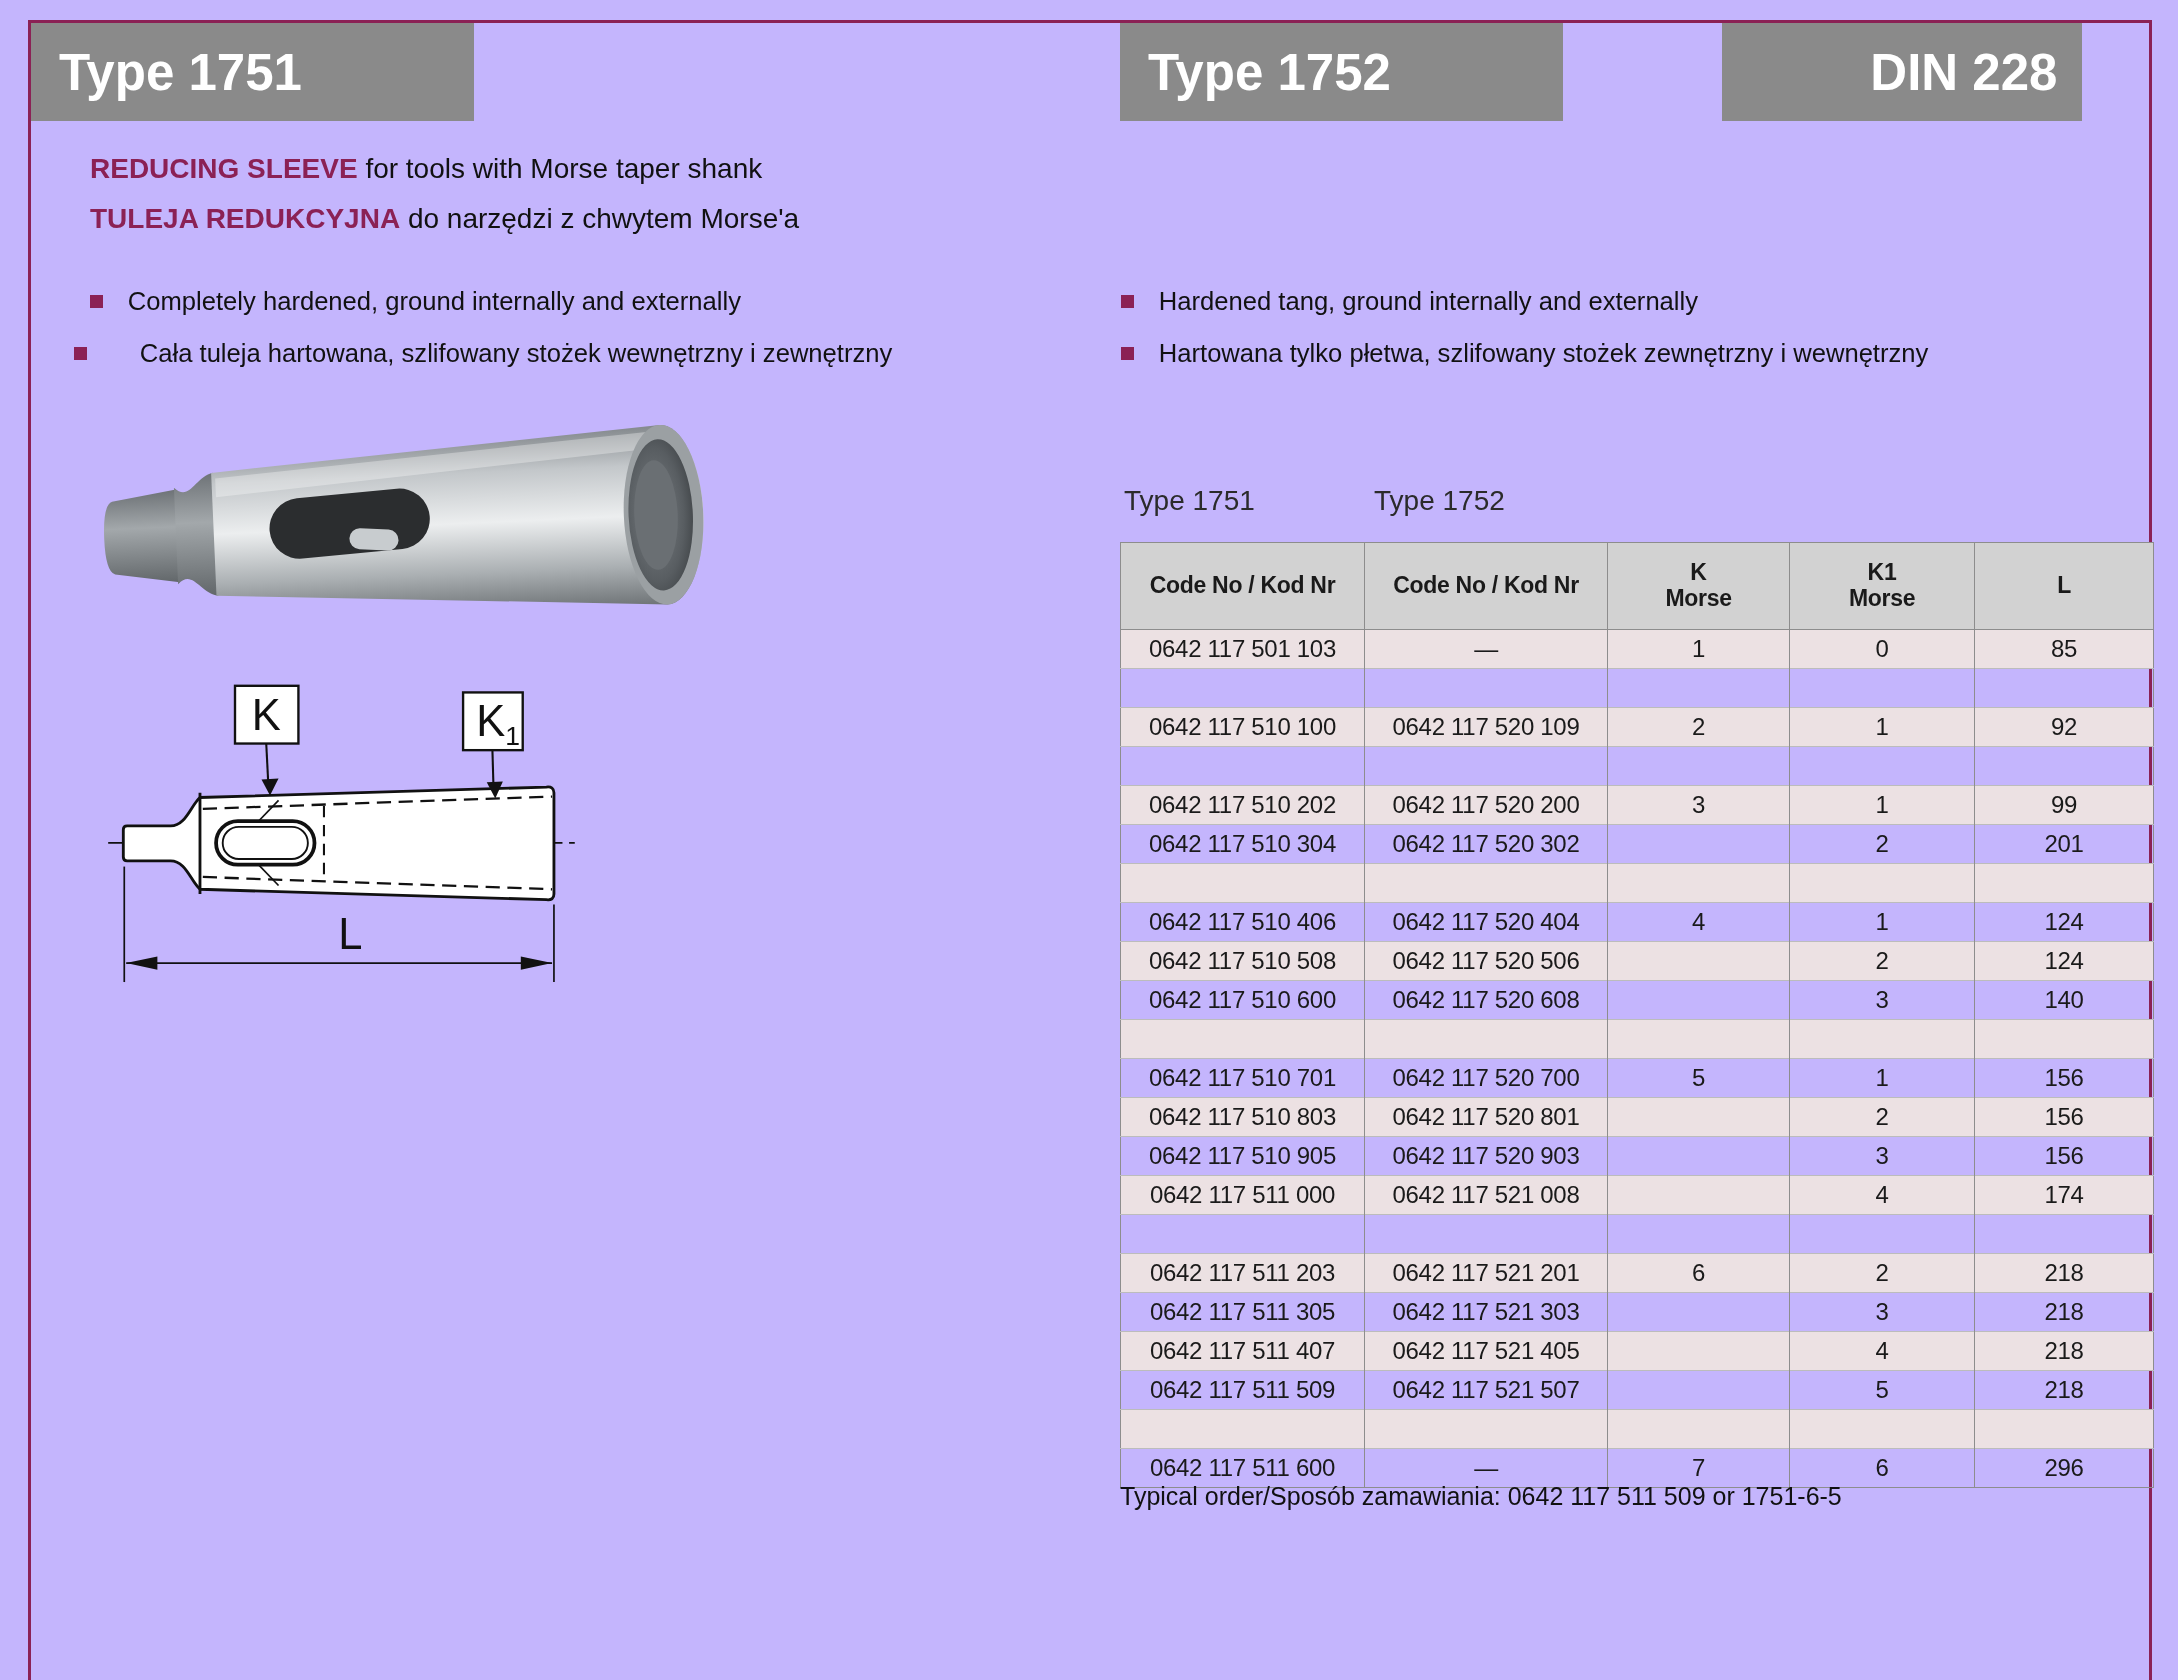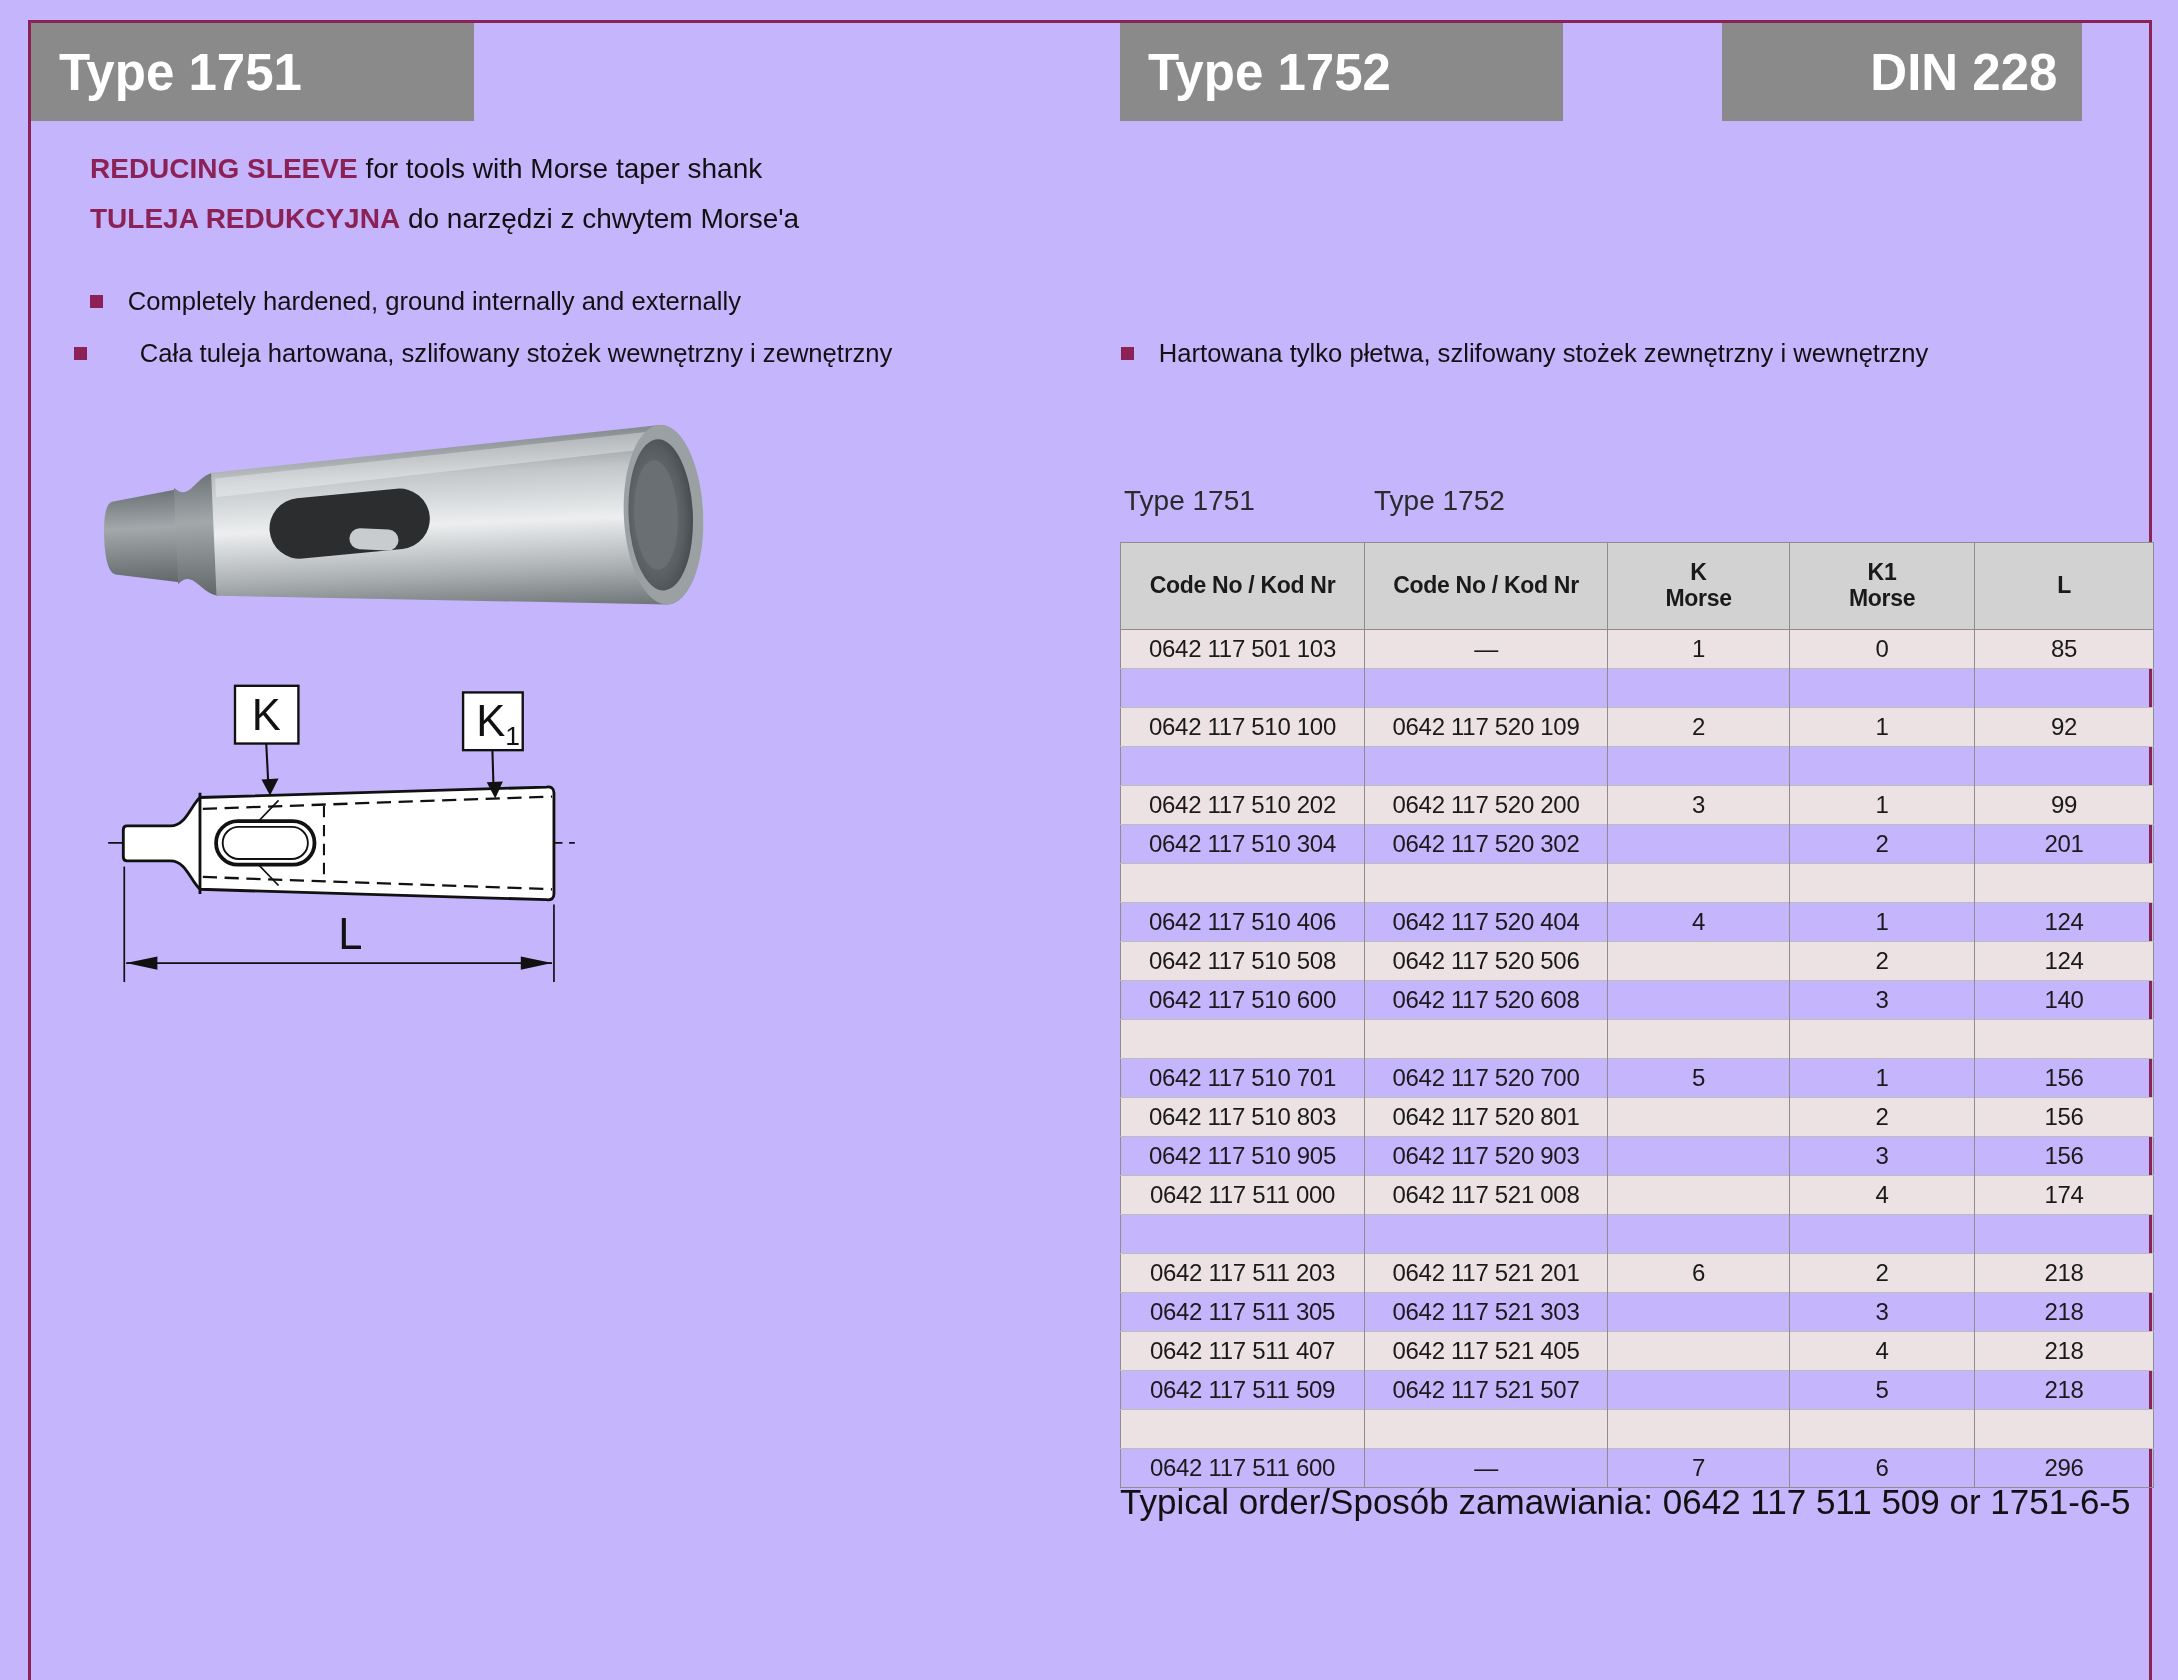--- a/index.html
+++ b/index.html
@@ -71,21 +71,21 @@
   .dtable td{
     height:38px;border-left:0.9px solid var(--line-dark);
     border-top:0.9px solid var(--line-light);
     padding:0;text-align:center;white-space:nowrap;overflow:hidden;
   }
   .dtable tr{height:39px;}
   .dtable tr.shaded td{background:var(--tbl-pink);}
   .dtable th:first-child,.dtable td:first-child{border-left:none;}
 
   
-  #footer-note{position:absolute;left:1120px;top:1482px;font-size:35px;color:#111;white-space:nowrap;}
+  #footer-note{position:absolute;left:1120px;top:1482px;font-size:25px;color:#111;white-space:nowrap;}
 </style>
 </head>
 <body>
 
 <div class="page">
 
   <div class="rule" id="rule-top"></div>
   <div class="rule" id="rule-left"></div>
   <div class="rule" id="rule-right"></div>
 
@@ -106,20 +106,24 @@
     <span class="strong">TULEJA REDUKCYJNA</span><span> do narzędzi z chwytem Morse'a</span>
   </div>
 
   <div class="feature" id="feat-l1">
     <span class="bullet"></span>
     <span>Completely hardened, ground internally and externally</span>
   </div>
   <div class="feature" id="feat-l2">
     <span class="bullet"></span>
     <span>Cała tuleja hartowana, szlifowany stożek wewnętrzny i zewnętrzny</span>
+  </div>
+  <div class="feature" id="feat-r1">
+    <span class="bullet"></span>
+    <span>Hardened tang, ground internally and externally</span>
   </div>
   <div class="feature" id="feat-r2">
     <span class="bullet"></span>
     <span>Hartowana tylko płetwa, szlifowany stożek zewnętrzny i wewnętrzny</span>
   </div>
 
   <svg id="sleeve-photo" width="662" height="237" viewBox="0 0 700 250">
     <defs>
       <linearGradient id="gBody" x1="0" y1="0" x2="0" y2="1">
         <stop offset="0" stop-color="#83888c"></stop>

